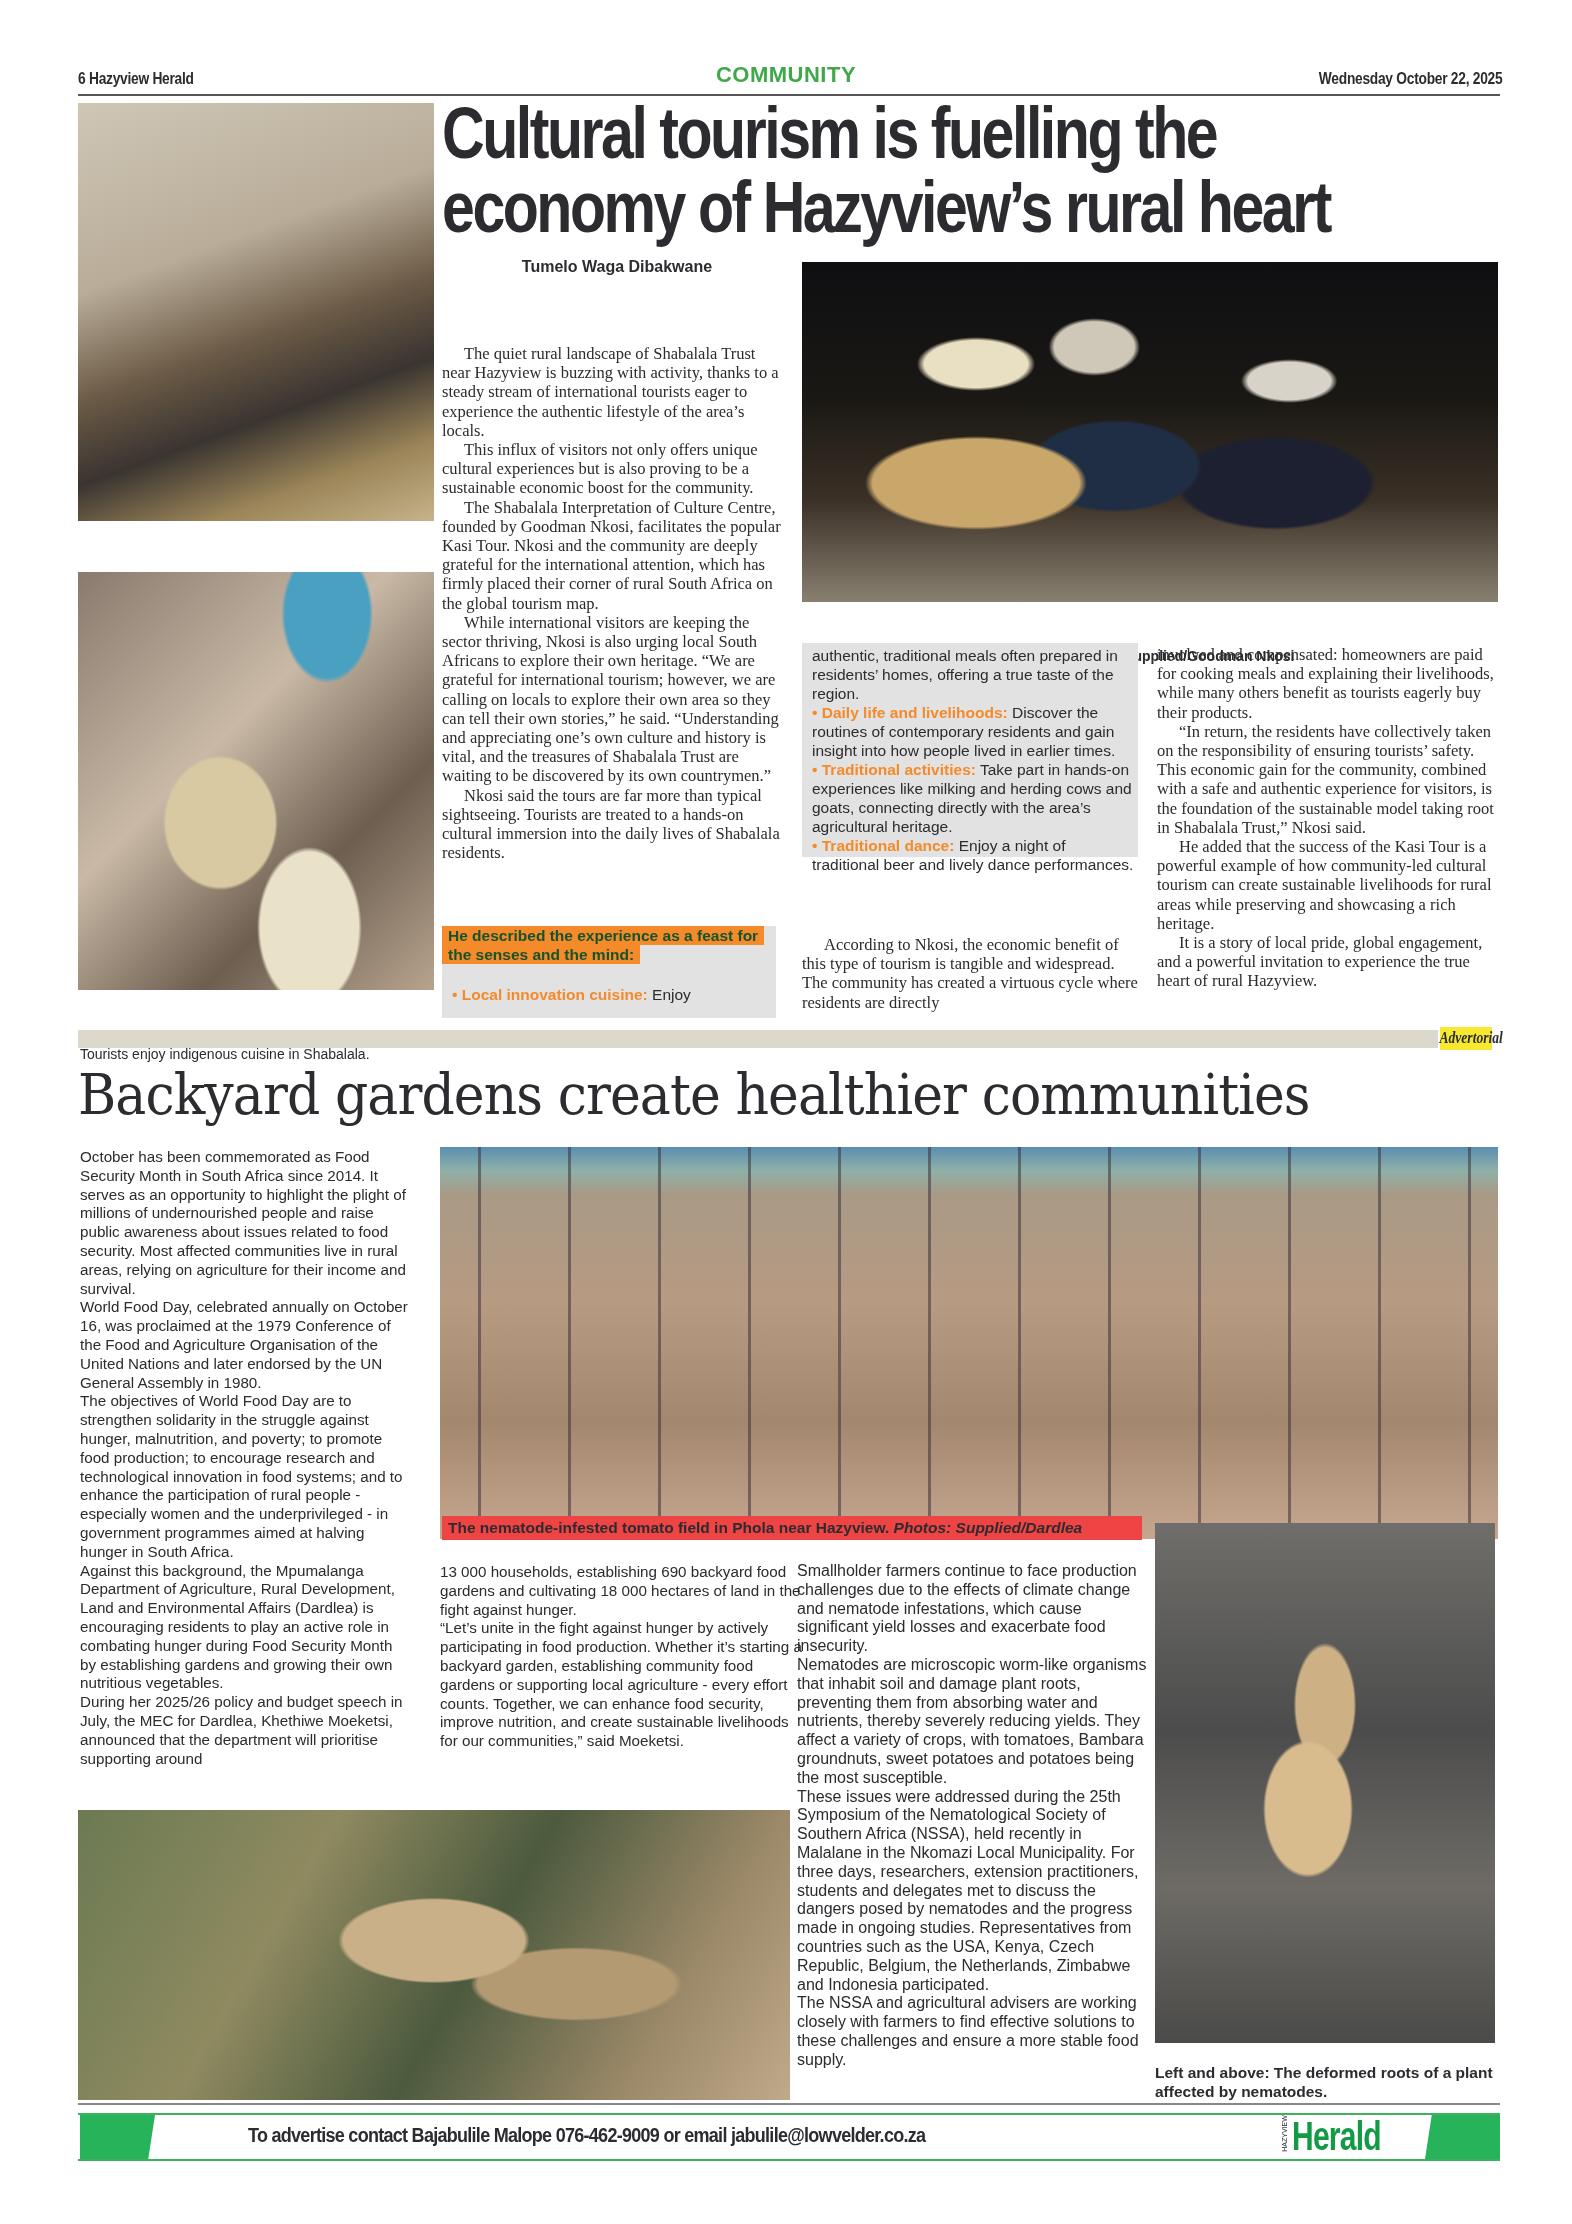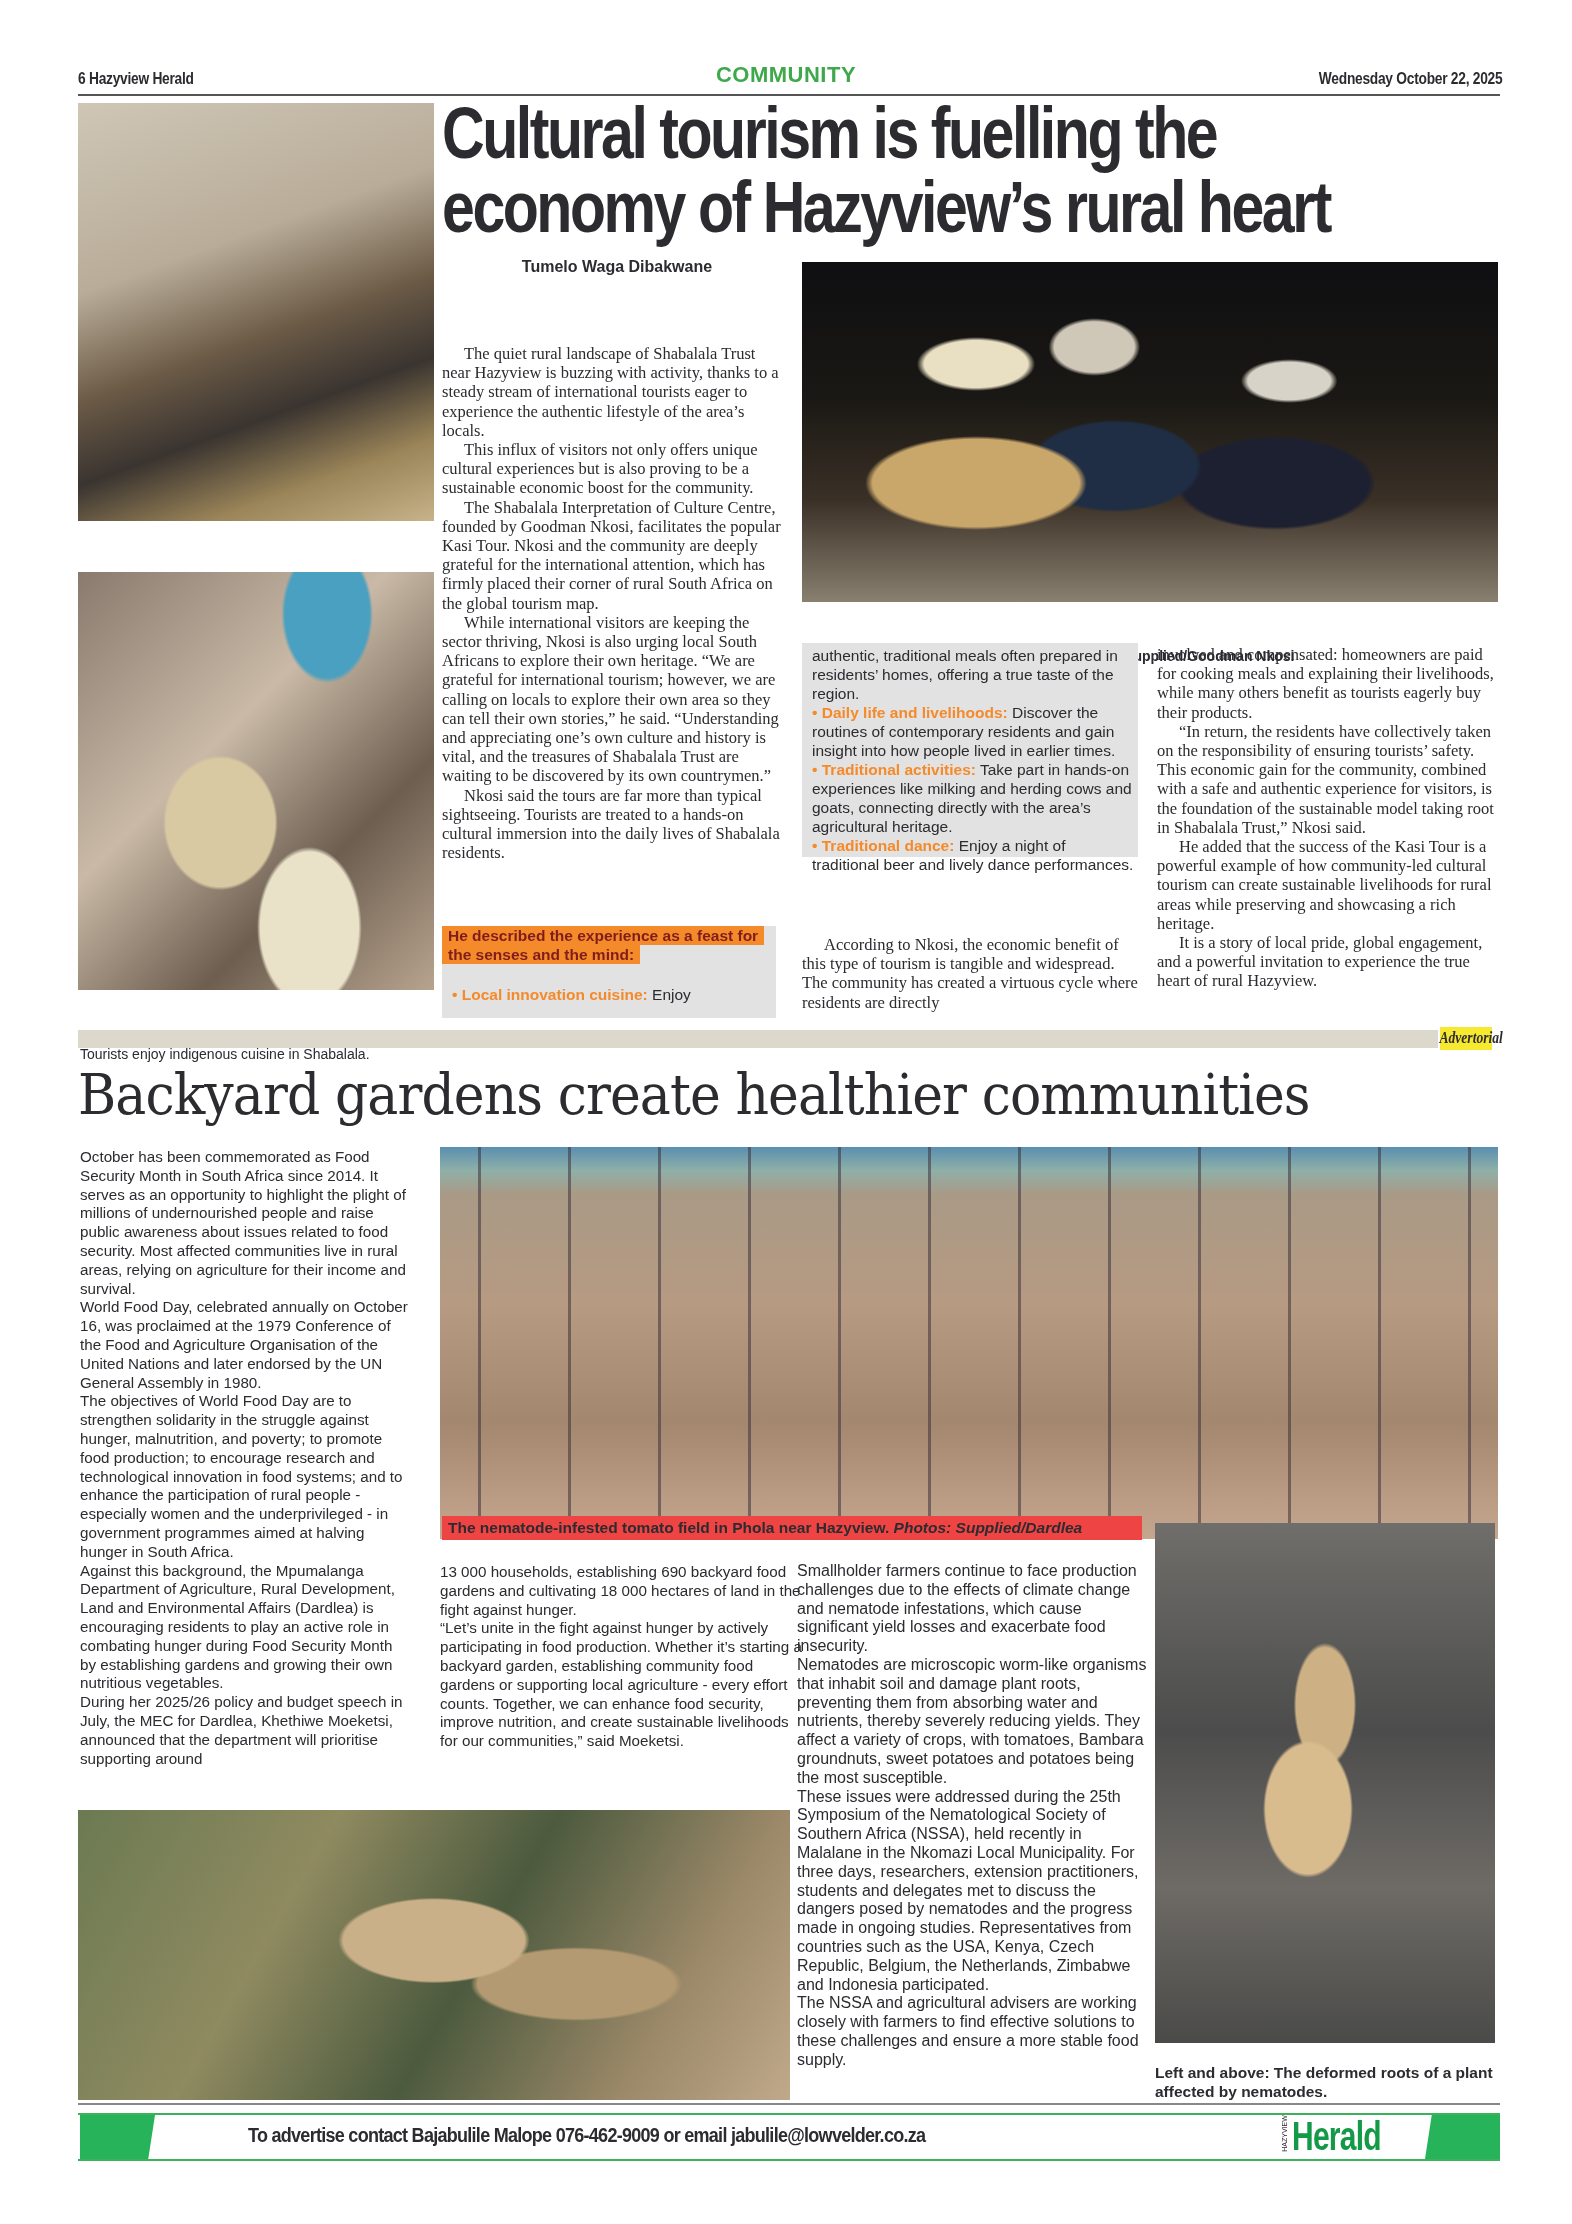--- a/index.html
+++ b/index.html
@@ -43,21 +43,21 @@
   .cap-food { left:80px; top:1005px; }
   .cap-dinner { left:802px; top:607px; }
   .cap-dinner b { }
   .byline { left:442px; top:258px; width:350px; text-align:center; font-weight:bold; font-size:16px; }
   .serif-col { font-family:"Liberation Serif", serif; font-size:16.5px; line-height:19.2px; color:#2b2b30; }
   .serif-col p { margin:0; text-indent:22px; }
   .col1 { left:442px; top:296px; width:344px;margin-top:48px; }
   .sidebar-box { background:#e2e2e2; }
   .sb-a { left:442px; top:926px; width:334px; height:92px; }
   .sb-head { left:442px; top:926px; width:334px; }
-  .sb-head span { display:inline; background:#f58a2a; color:#7f1d1d; font-weight:bold; font-size:15.5px; line-height:19px; padding:1px 6px; box-decoration-break:clone; -webkit-box-decoration-break:clone; }
+  .sb-head span { display:inline; background:#f58a2a; color:#14532d; font-weight:bold; font-size:15.5px; line-height:19px; padding:1px 6px; box-decoration-break:clone; -webkit-box-decoration-break:clone; }
   .sans-col { font-family:"Liberation Sans", sans-serif; font-size:15.5px; line-height:19px; color:#2b2b30; }
   .orange { color:#f58a2a; font-weight:bold; }
   .sb-a-item { left:452px; top:985px; width:320px; }
   .sb-b { left:802px; top:643px; width:336px; height:214px; }
   .sb-b-text { left:812px; top:646px; width:322px; }
   .sb-b-text p { margin:0; }
   .col2b { left:802px; top:935px; width:340px; }
   .col3 { left:1157px; top:645px; width:345px; }
   .adv-bar { left:78px; top:1030px; width:1360px; height:18px; background:#dcd9cc; }
   .adv-tag { left:1440px; top:1027px; width:52px; height:23px; background:#f7e830; }

